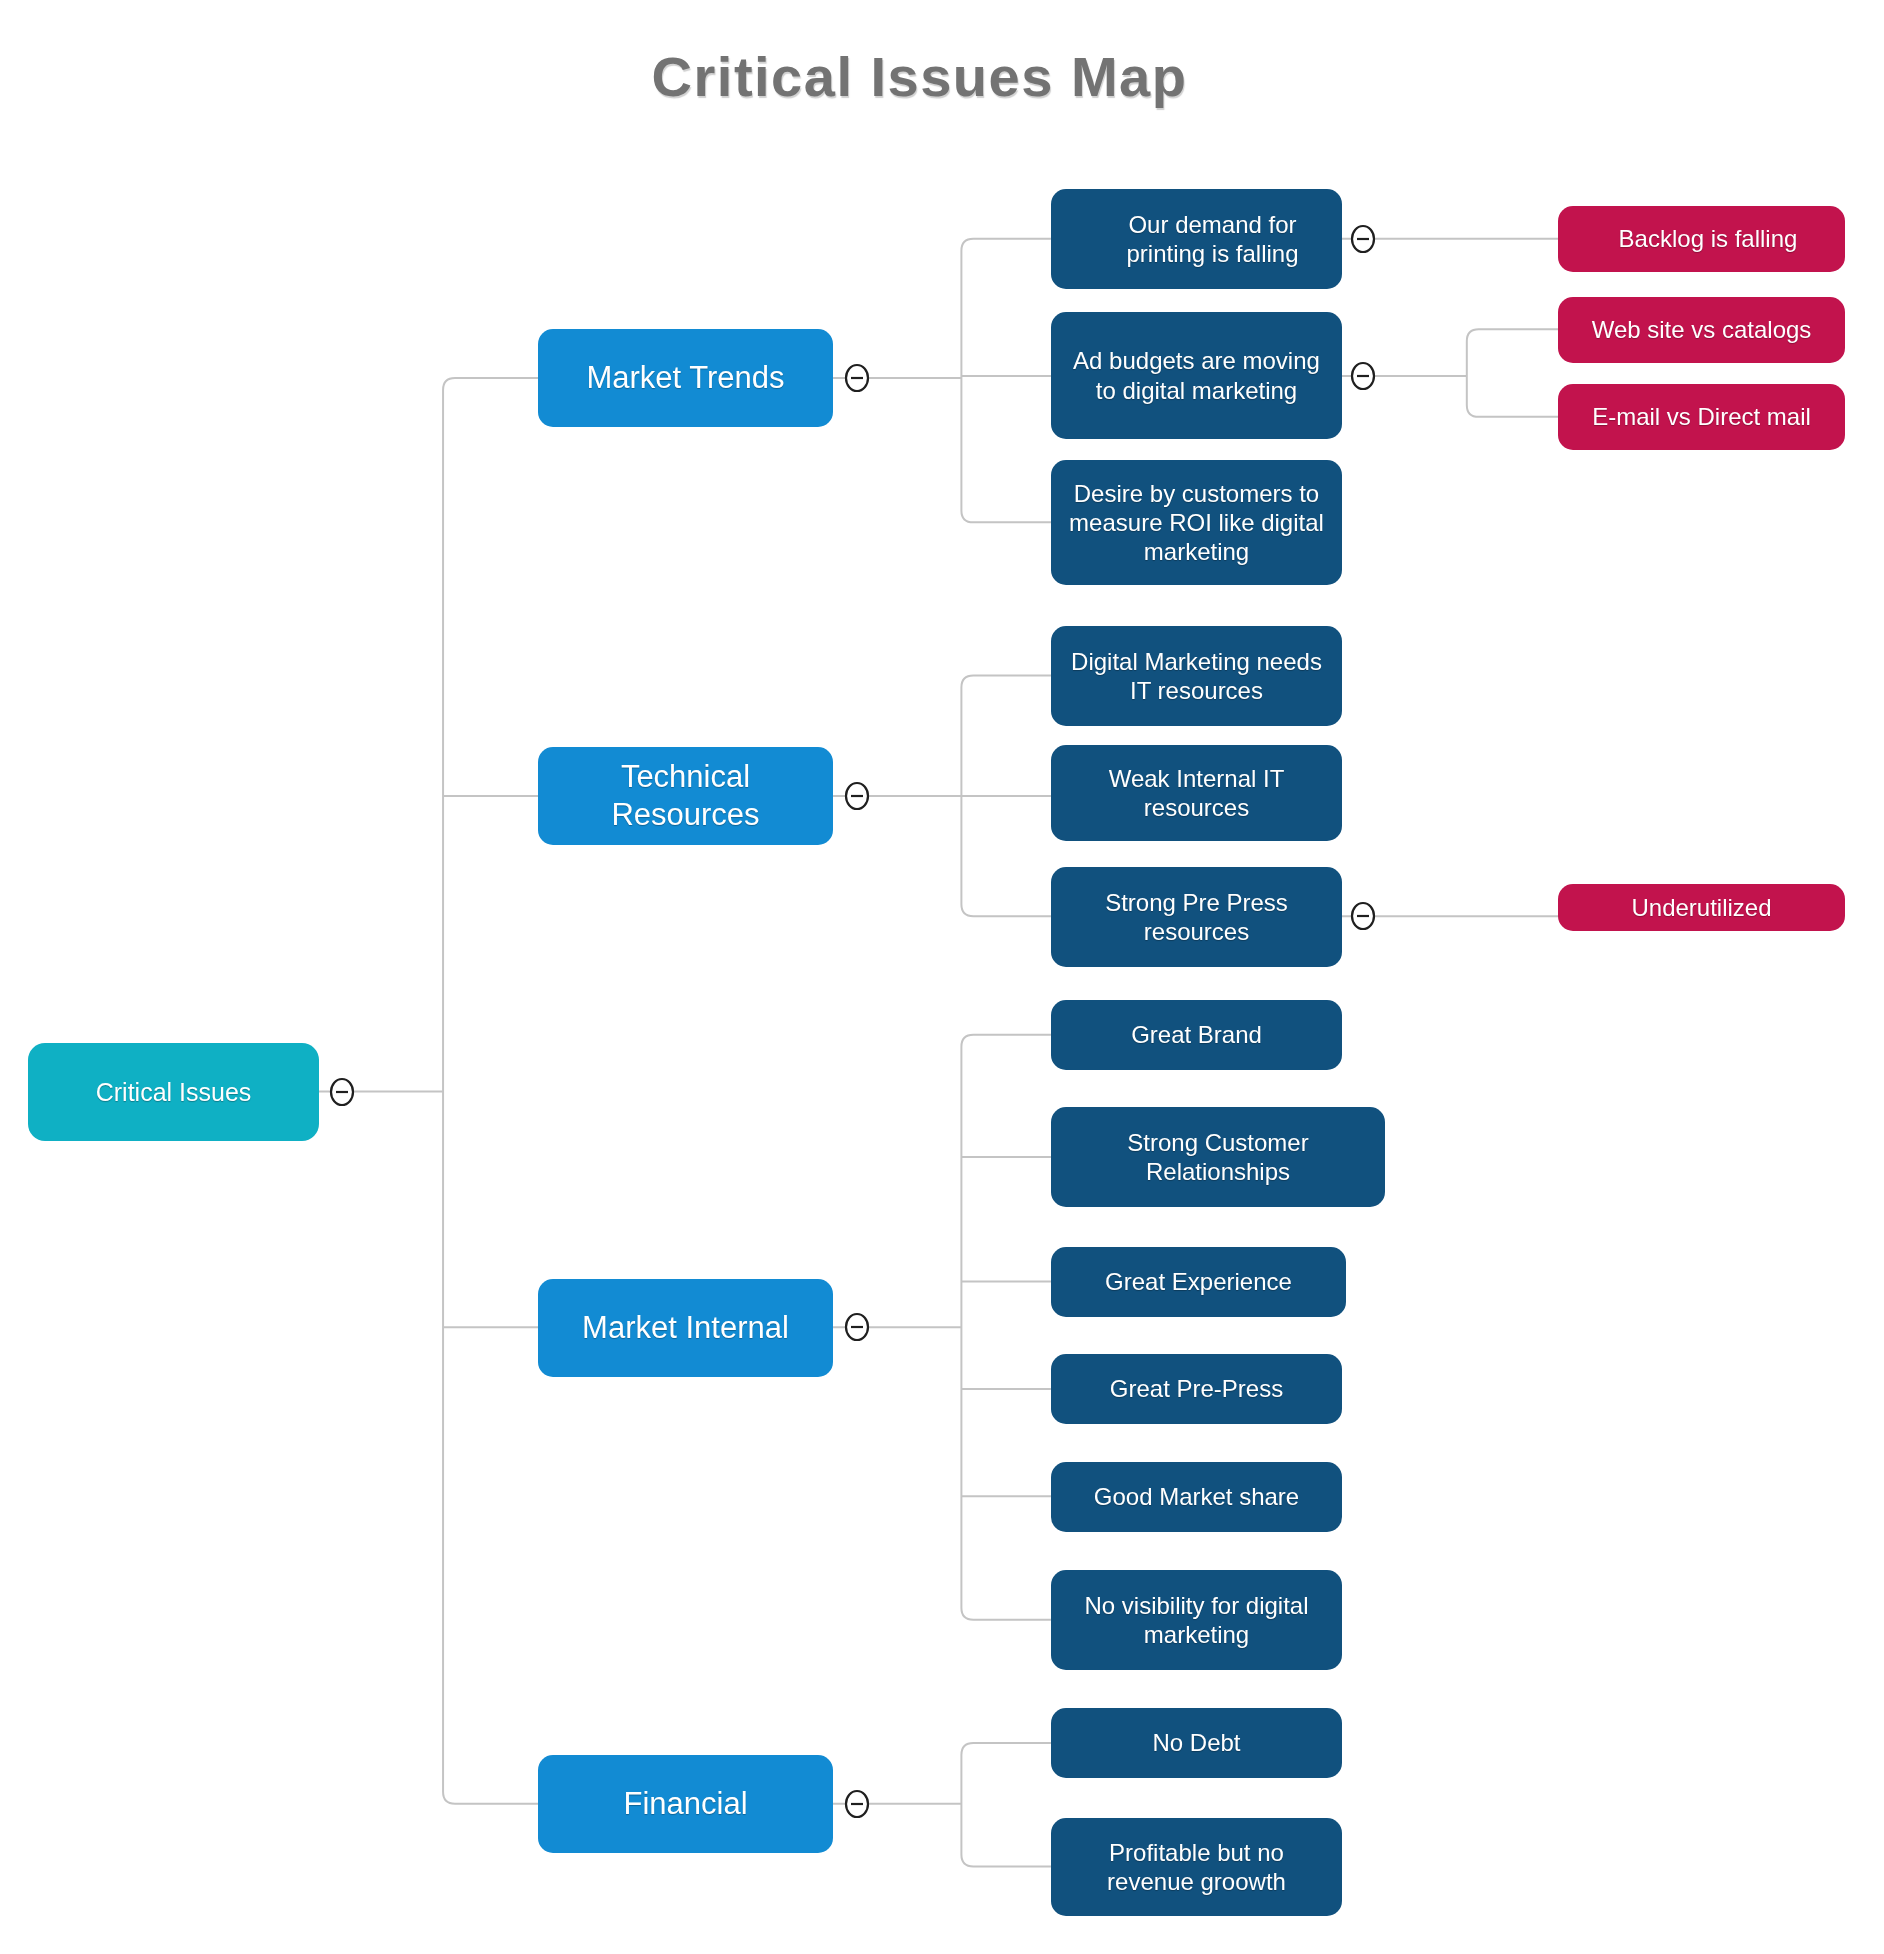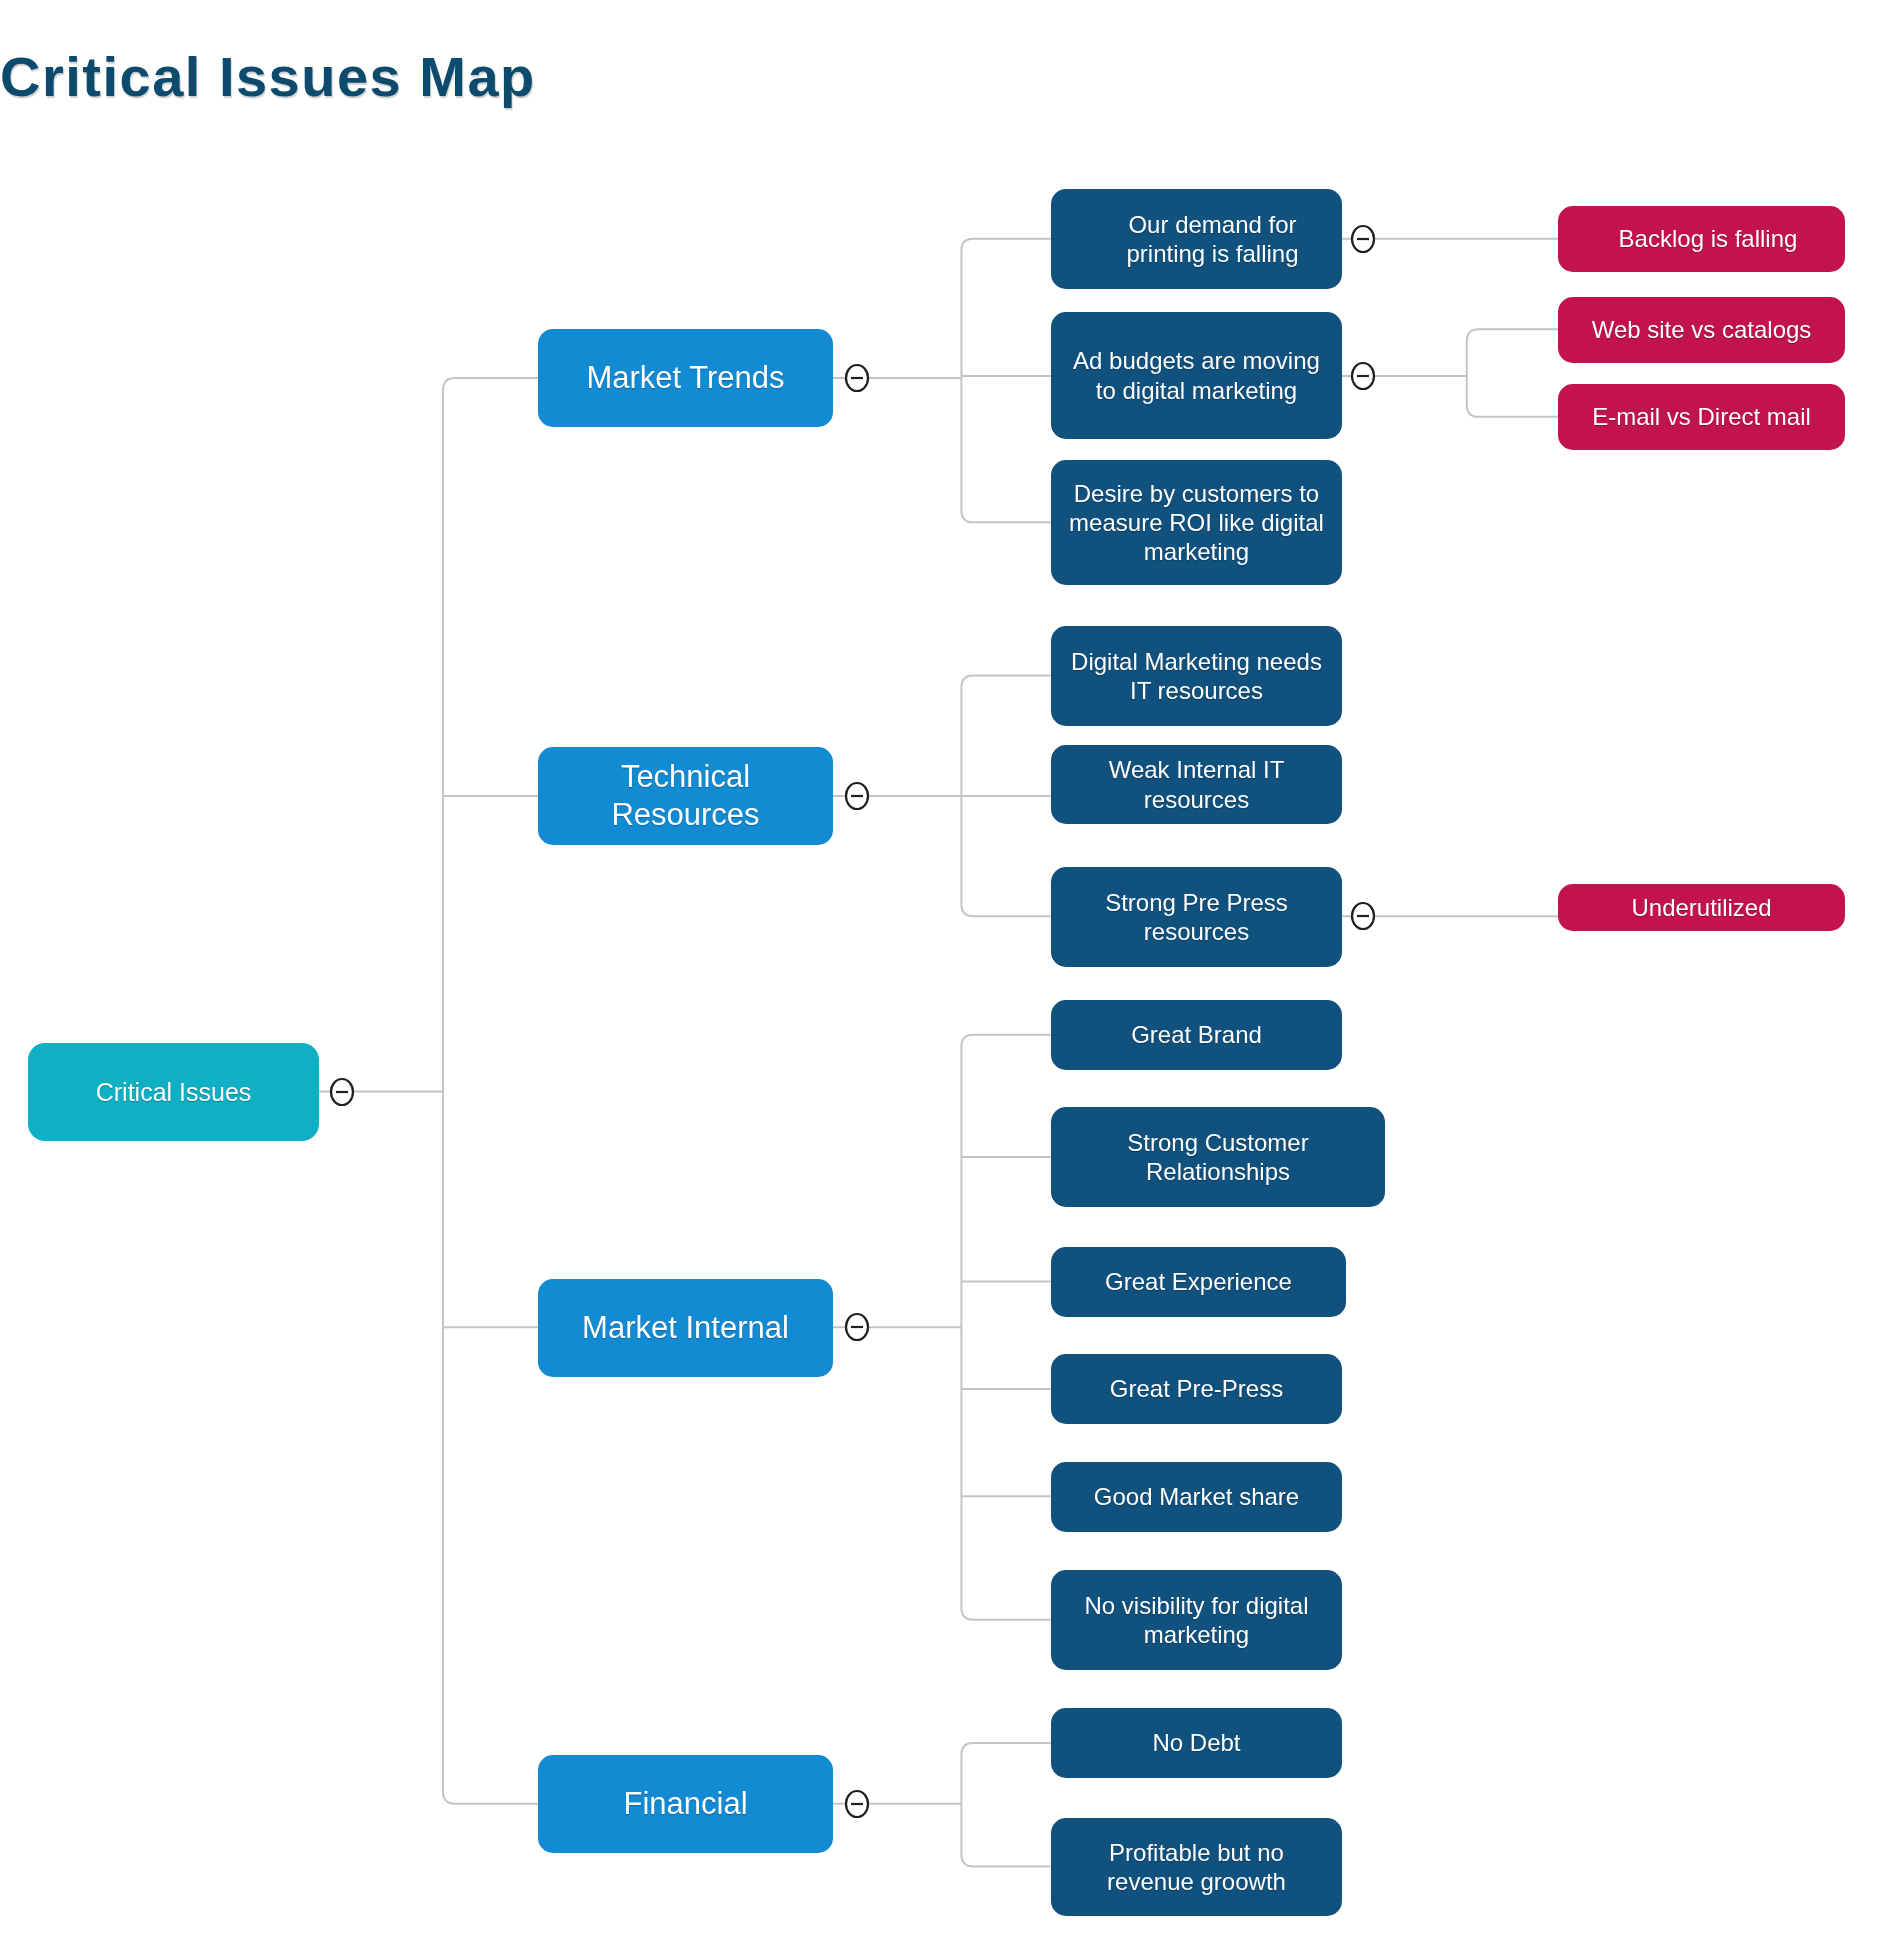--- a/index.html
+++ b/index.html
@@ -7,24 +7,25 @@
     position:relative;
     width:1885px;
     height:1954px;
     background:#ffffff;
     font-family:"Liberation Sans","DejaVu Sans",sans-serif;
     overflow:hidden;
   }
   .map-title{
     position:absolute;
     left:0; top:6px; width:1839px;
+    text-align:center;
     font-size:56px;
     font-weight:900;
     letter-spacing:1.5px;
-    color:#0c4a6e;
+    color:#737373;
     text-shadow:1px 2px 1px rgba(120,120,120,0.35);
   }
   .connectors{position:absolute;left:0;top:0;}
   .connectors path{fill:none;stroke:var(--connector,#c4c4c4);stroke-width:2;}
   .node{
     position:absolute;
     display:flex;
     align-items:center;
     justify-content:center;
     box-sizing:border-box;
@@ -88,21 +89,21 @@
   <div class="node branch" style="left:538px;top:329px;width:295px;height:98px;">Market Trends</div>
   <div class="node branch" style="left:538px;top:747px;width:295px;height:98px;">Technical Resources</div>
   <div class="node branch" style="left:538px;top:1279px;width:295px;height:98px;">Market Internal</div>
   <div class="node branch" style="left:538px;top:1755px;width:295px;height:98px;">Financial</div>
 
   <div class="node child" style="left:1051px;top:189px;width:291px;height:100px;padding-left:48px;">Our demand for printing is falling</div>
   <div class="node child" style="left:1051px;top:312px;width:291px;height:127px;">Ad budgets are moving to digital marketing</div>
   <div class="node child" style="left:1051px;top:460px;width:291px;height:125px;">Desire by customers to measure ROI like digital marketing</div>
 
   <div class="node child" style="left:1051px;top:626px;width:291px;height:100px;">Digital Marketing needs IT resources</div>
-  <div class="node child" style="left:1051px;top:745px;width:291px;height:79px;">Weak Internal IT resources</div>
+  <div class="node child" style="left:1051px;top:745px;width:291px;height:96px;">Weak Internal IT resources</div>
   <div class="node child" style="left:1051px;top:867px;width:291px;height:100px;">Strong Pre Press resources</div>
 
   <div class="node child" style="left:1051px;top:1000px;width:291px;height:70px;">Great Brand</div>
   <div class="node child" style="left:1051px;top:1107px;width:334px;height:100px;">Strong Customer Relationships</div>
   <div class="node child" style="left:1051px;top:1247px;width:295px;height:70px;">Great Experience</div>
   <div class="node child" style="left:1051px;top:1354px;width:291px;height:70px;">Great Pre-Press</div>
   <div class="node child" style="left:1051px;top:1462px;width:291px;height:70px;">Good Market share</div>
   <div class="node child" style="left:1051px;top:1570px;width:291px;height:100px;">No visibility for digital marketing</div>
 
   <div class="node child" style="left:1051px;top:1708px;width:291px;height:70px;">No Debt</div>

